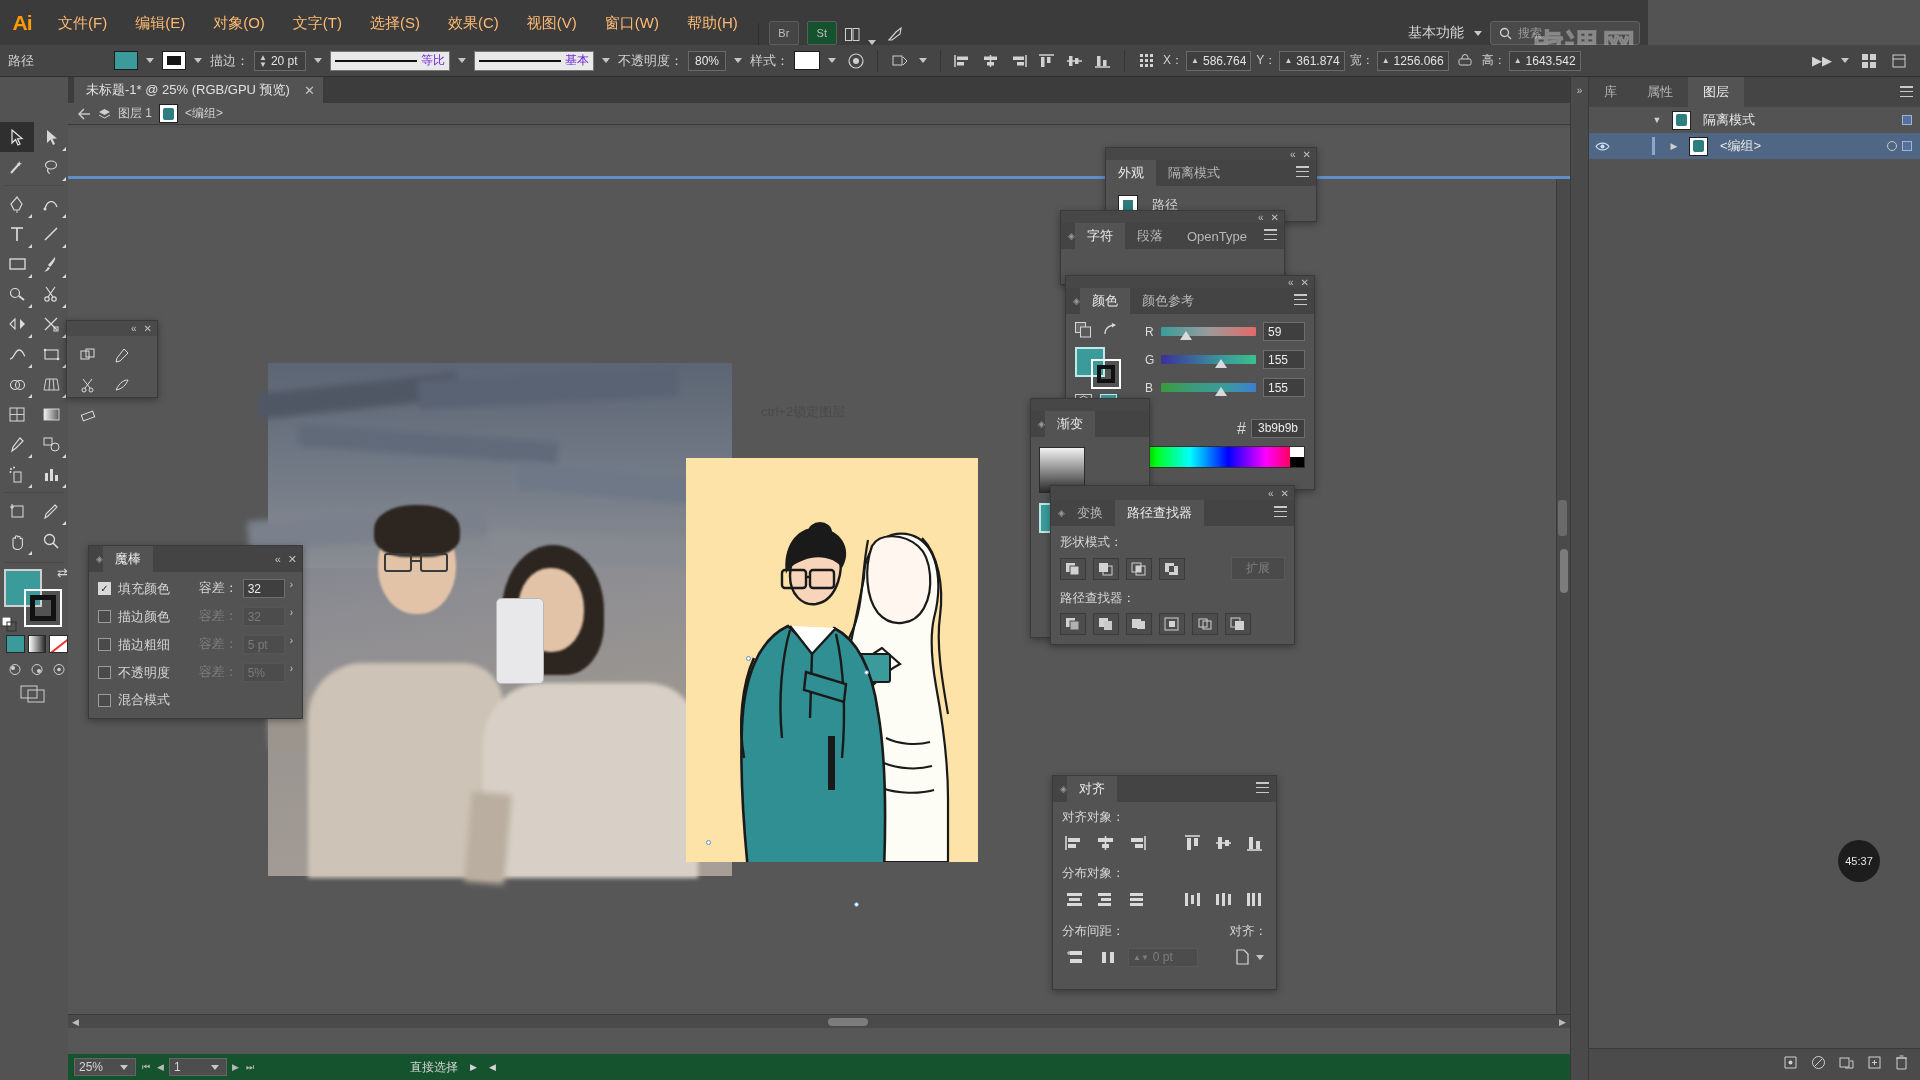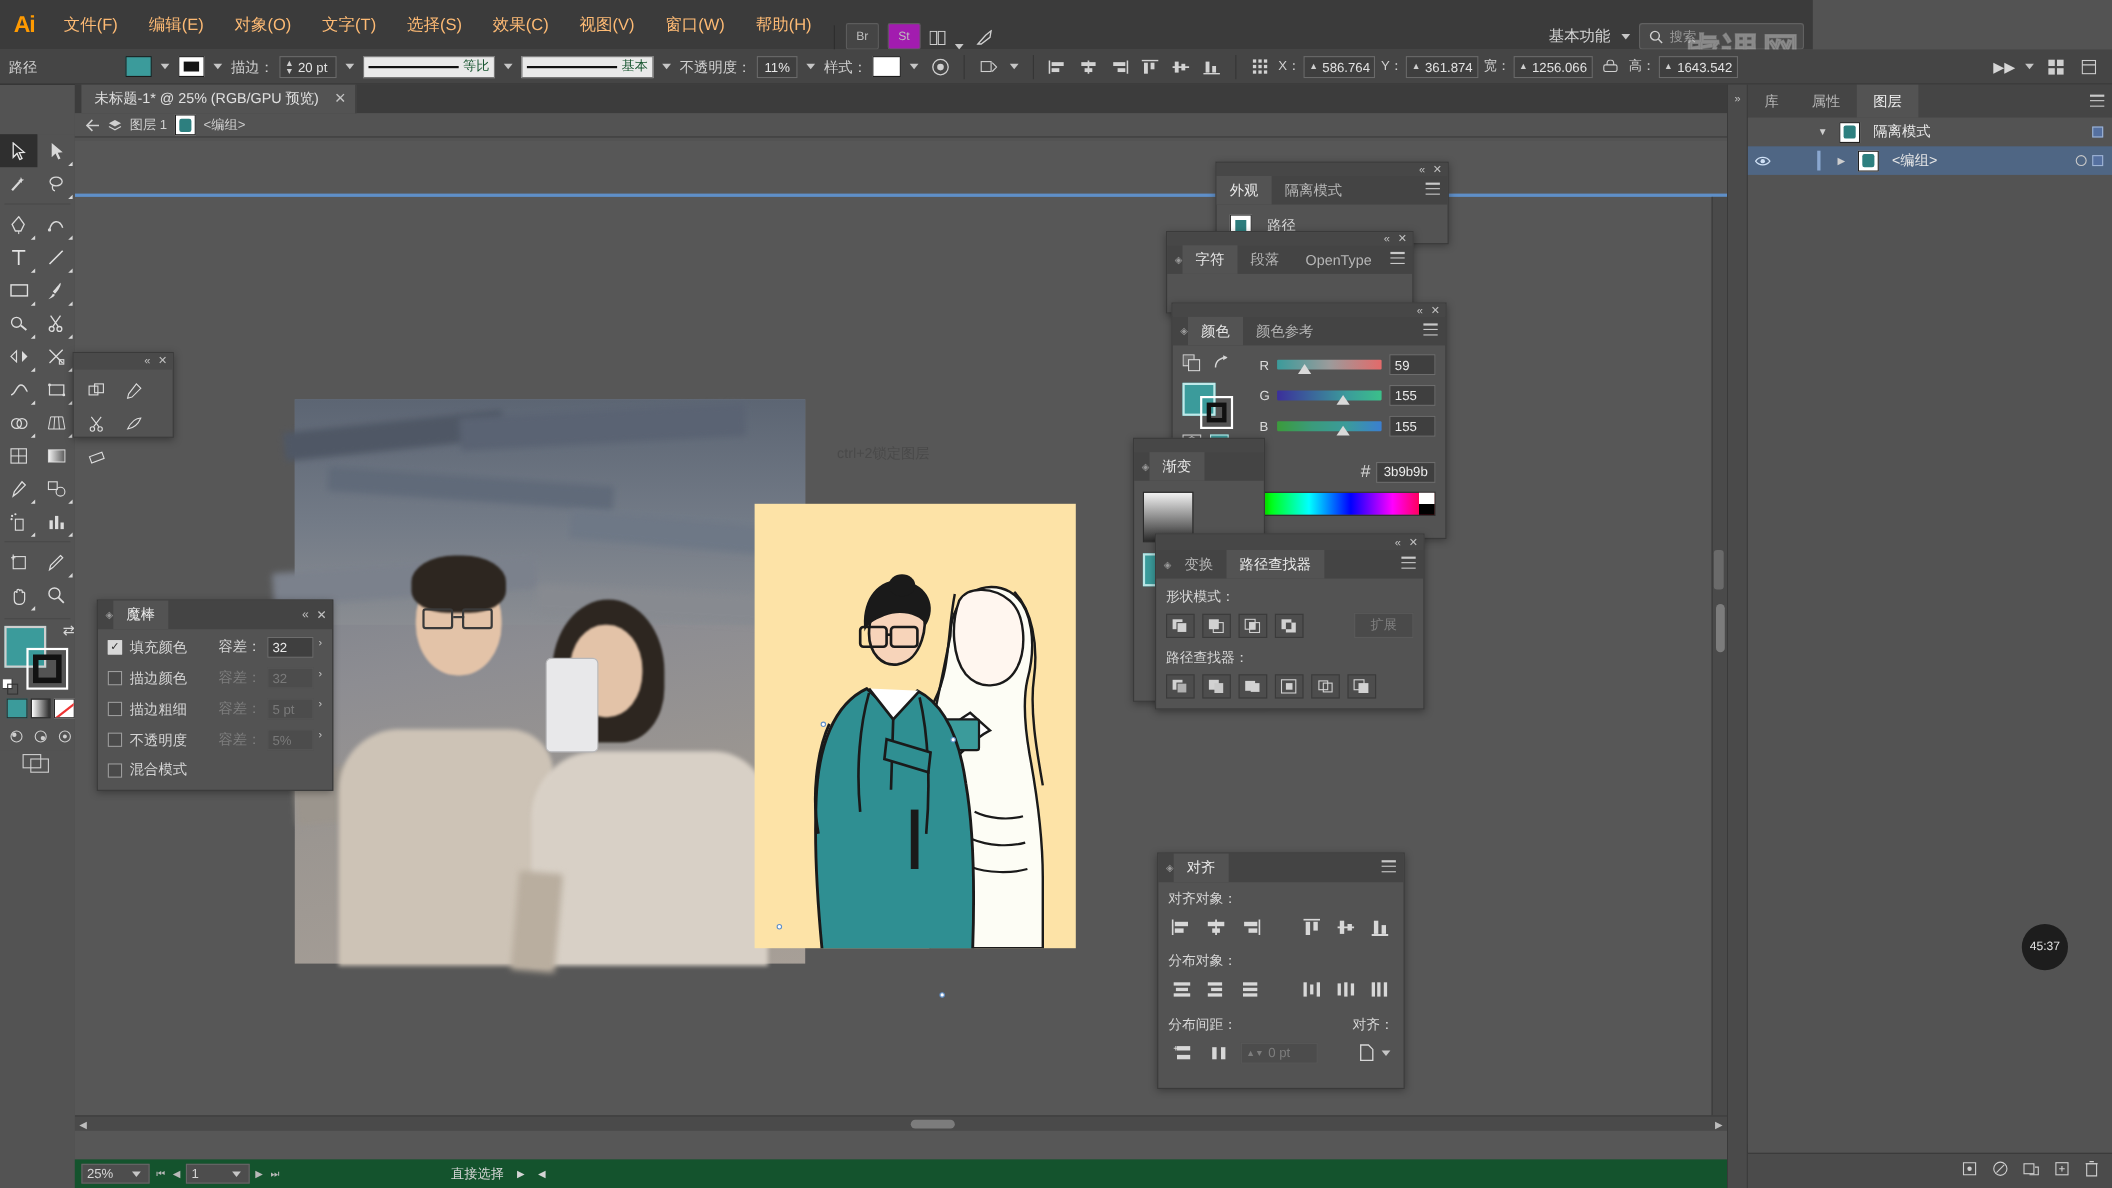--- a/index.html
+++ b/index.html
@@ -6,40 +6,40 @@
   html,body{ width:1920px; height:1080px; overflow:hidden; background:#535353;
     font-family:"Liberation Sans","DejaVu Sans",sans-serif; color:#d6d6d6; -webkit-font-smoothing:antialiased;}
   #app{position:relative;width:1920px;height:1080px;}
 
   
   .menubar{position:absolute;left:0;top:0;width:1648px;height:45px;background:#3b3b3b;display:flex;align-items:flex-end;}
   .ai-logo{width:44px;height:45px;display:flex;align-items:center;justify-content:center;font-weight:bold;font-size:21px;color:#ff9a00;letter-spacing:-1px;}
   .menu-item{padding:0 14px;font-size:15px;color:#fdba74;line-height:45px;cursor:default;white-space:nowrap;}
   .mb-sep{width:1px;height:22px;background:#2e2e2e;margin:0 6px;}
   .mb-btn{width:30px;height:24px;border:1px solid #5c5c5c;border-radius:2px;font-size:11px;display:flex;align-items:center;justify-content:center;color:#bdbdbd;margin:0 4px;background:#454545;}
-  .mb-btn.sq{background:#a21caf;}
+  .mb-btn.sq{background:#14532d;}
   .mb-right{margin-left:auto;display:flex;align-items:center;padding-right:8px;position:relative;}
   .ws-name{font-size:14px;padding:0 6px;}
   .caret{width:0;height:0;border-left:4px solid transparent;border-right:4px solid transparent;border-top:5px solid #c7c7c7;margin:0 8px 0 4px;}
   .srch{display:flex;align-items:center;border:1px solid #616161;border-radius:3px;height:24px;padding:0 8px;background:#4a4a4a;min-width:150px;gap:6px;}
   .srch span{font-size:12px;color:#9a9a9a;}
   .watermark{position:absolute;right:10px;top:3px;font-size:34px;font-weight:bold;color:rgba(255,255,255,0.18);letter-spacing:2px;pointer-events:none;
     -webkit-text-stroke:1px rgba(255,255,255,.22);}
 
   
   .ctrlbar{position:absolute;left:0;top:45px;width:1920px;height:32px;background:#454545;border-bottom:1px solid #303030;display:flex;align-items:center;padding-left:8px;gap:5px;font-size:13px;}
   .cb-label{color:#d0d0d0;white-space:nowrap;}
   .swatch{width:24px;height:19px;border:1px solid #1c1c1c;}
   .swatch.teal{background:#3b9b9b;}
   .swatch.stroke{background:#fff;position:relative;}
   .swatch.stroke::after{content:"";position:absolute;inset:4px;background:#151515;}
   .dd{width:0;height:0;border-left:4px solid transparent;border-right:4px solid transparent;border-top:5px solid #c6c6c6;margin:0 3px;}
   .numfield{background:#3f3f3f;border:1px solid #6a6a6a;height:20px;min-width:52px;display:flex;align-items:center;padding:0 4px;gap:4px;color:#e2e2e2;font-size:12px;}
   .spin{font-size:8px;line-height:7px;color:#cfcfcf;}
-  .widefield{background:#e9e9e9;border:1px solid #767676;height:20px;width:120px;display:flex;align-items:center;justify-content:space-between;padding:0 4px;color:#14532d;font-size:12px;}
+  .widefield{background:#e9e9e9;border:1px solid #767676;height:20px;width:120px;display:flex;align-items:center;justify-content:space-between;padding:0 4px;color:#6d28d9;font-size:12px;}
   .linepv{flex:1;height:2px;background:#111;margin-right:4px;}
   .opac-val{background:#3f3f3f;border:1px solid #6a6a6a;height:20px;padding:0 6px;line-height:18px;color:#e7e7e7;font-size:12px;}
   .style-sw{width:26px;height:19px;border:1px solid #1c1c1c;background:#fff;}
   .cb-sep{width:1px;height:22px;background:#353535;margin:0 5px;}
   .icobtn{width:23px;height:22px;display:flex;align-items:center;justify-content:center;border-radius:2px;}
   .cb-xy{display:flex;align-items:center;gap:3px;}
   .cb-xy .lbl{font-size:12px;color:#d0d0d0;}
   .cb-overflow{margin-left:auto;display:flex;align-items:center;gap:6px;padding-right:10px;}
 
   
@@ -272,21 +272,21 @@
       <span class="linepv"></span>
       <span>等比</span>
     </div>
     <div class="dd"></div>
     <div class="widefield">
       <span class="linepv"></span>
       <span>基本</span>
     </div>
     <div class="dd"></div>
     <span class="cb-label">不透明度：</span>
-    <div class="opac-val">11%</div>
+    <div class="opac-val">80%</div>
     <div class="dd"></div>
     <span class="cb-label">样式：</span>
     <div class="style-sw"></div>
     <div class="dd"></div>
     <div class="icobtn">
       <svg width="16" height="16" viewBox="0 0 16 16">
           <circle cx="8" cy="8" r="7" fill="none" stroke="#cfcfcf" stroke-width="1.2"></circle>
           <circle cx="8" cy="8" r="3" fill="#cfcfcf"></circle>
         </svg>
     </div>

